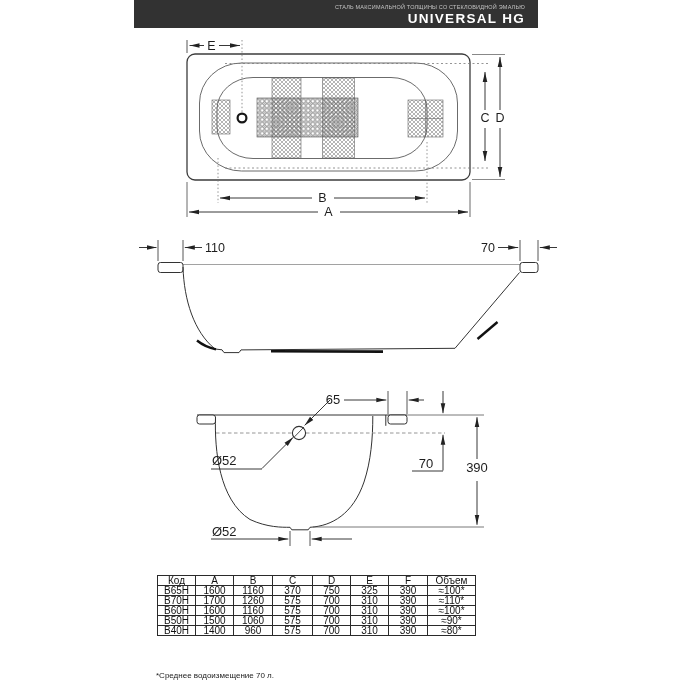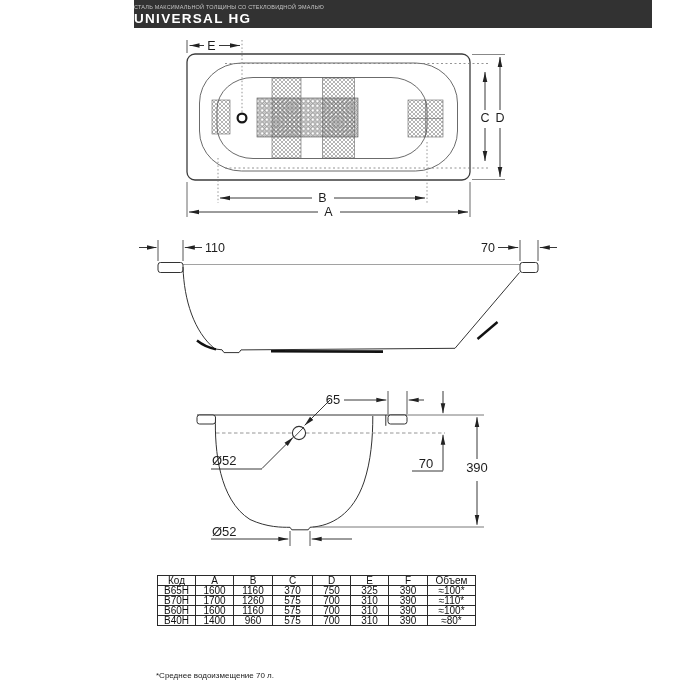--- a/index.html
+++ b/index.html
@@ -1,20 +1,20 @@
 <!DOCTYPE html>
 <html><head>
 <meta charset="utf-8">
 <style>
   *{margin:0;padding:0;box-sizing:border-box}
   html,body{width:700px;height:700px;background:#fff}
   body{font-family:"Liberation Sans",sans-serif;position:relative}
   .page{position:absolute;left:0;top:0;width:700px;height:700px;background:#fff;overflow:hidden}
-  .header-bar{position:absolute;left:134px;top:0;width:518px;height:28px;background:#323232;
-              color:#fff;text-align:left;padding:4px 13px 0 0}
+  .header-bar{position:absolute;left:134px;top:0;width:404px;height:28px;background:#323232;
+              color:#fff;text-align:right;padding:4px 13px 0 0}
   .tagline{display:block;font-size:5.5px;color:#c4c4c4;letter-spacing:.2px;line-height:6px}
   .brand{display:block;font-size:13.5px;font-weight:700;letter-spacing:1.3px;line-height:15px;margin-top:1px}
   svg.drawing{position:absolute;left:0;top:0}
   .dim{font-family:"Liberation Sans",sans-serif;font-size:12.5px;fill:#1d1d1d}
   .dim2{font-family:"Liberation Sans",sans-serif;font-size:13px;fill:#1d1d1d}
   table.spec{position:absolute;left:157px;top:575px;width:318px;border-collapse:collapse;
              table-layout:fixed;font-size:10px;color:#111;background:#fff}
   .spec th,.spec td{border:1px solid #2a2a2a;text-align:center;height:9.3px;line-height:9px;
                     padding:0;font-weight:400;overflow:hidden;white-space:nowrap}
   .footnote{position:absolute;left:156px;top:671px;font-size:8px;color:#222}
@@ -193,20 +193,30 @@
           <td>B60H</td>
           <td>1600</td>
           <td>1160</td>
           <td>575</td>
           <td>700</td>
           <td>310</td>
           <td>390</td>
           <td>≈100*</td>
         </tr>
         <tr>
+          <td>B50H</td>
+          <td>1500</td>
+          <td>1060</td>
+          <td>575</td>
+          <td>700</td>
+          <td>310</td>
+          <td>390</td>
+          <td>≈90*</td>
+        </tr>
+        <tr>
           <td>B40H</td>
           <td>1400</td>
           <td>960</td>
           <td>575</td>
           <td>700</td>
           <td>310</td>
           <td>390</td>
           <td>≈80*</td>
         </tr>
       </tbody>

